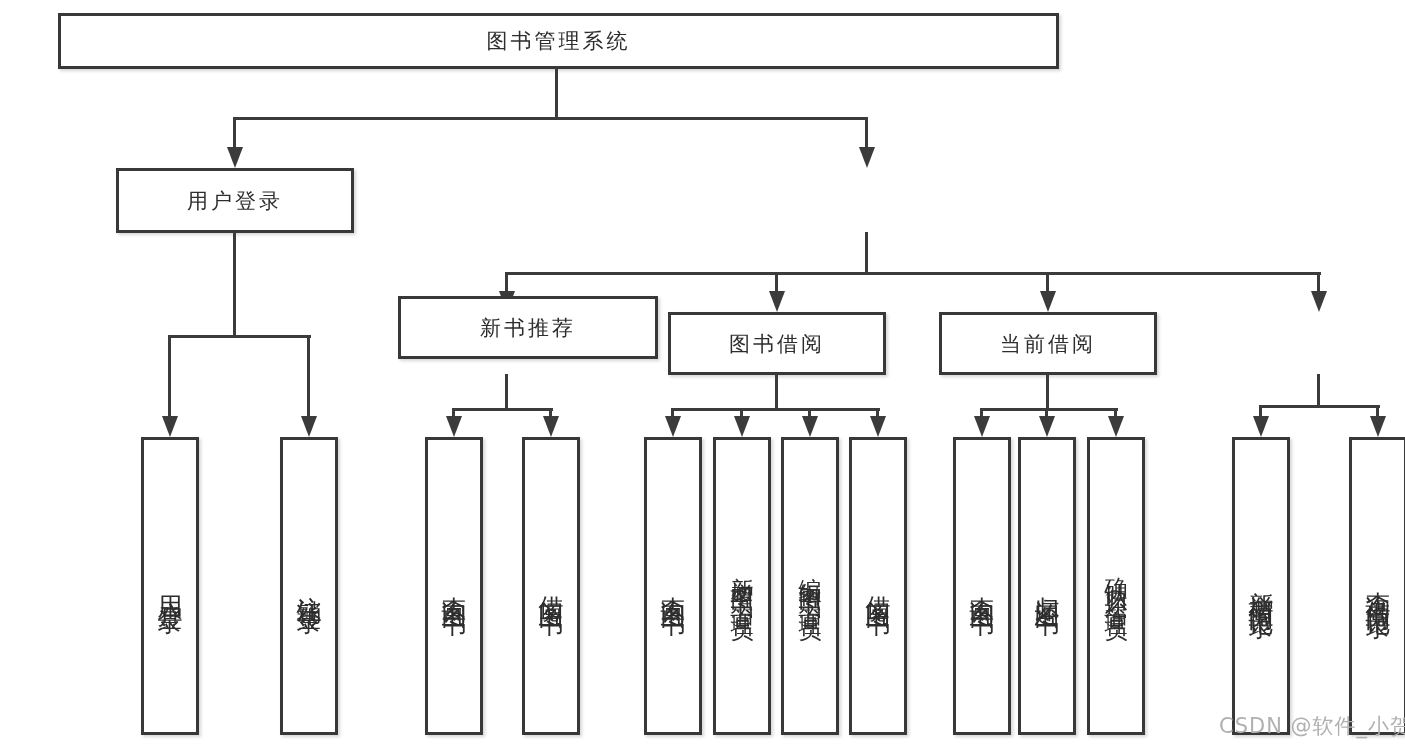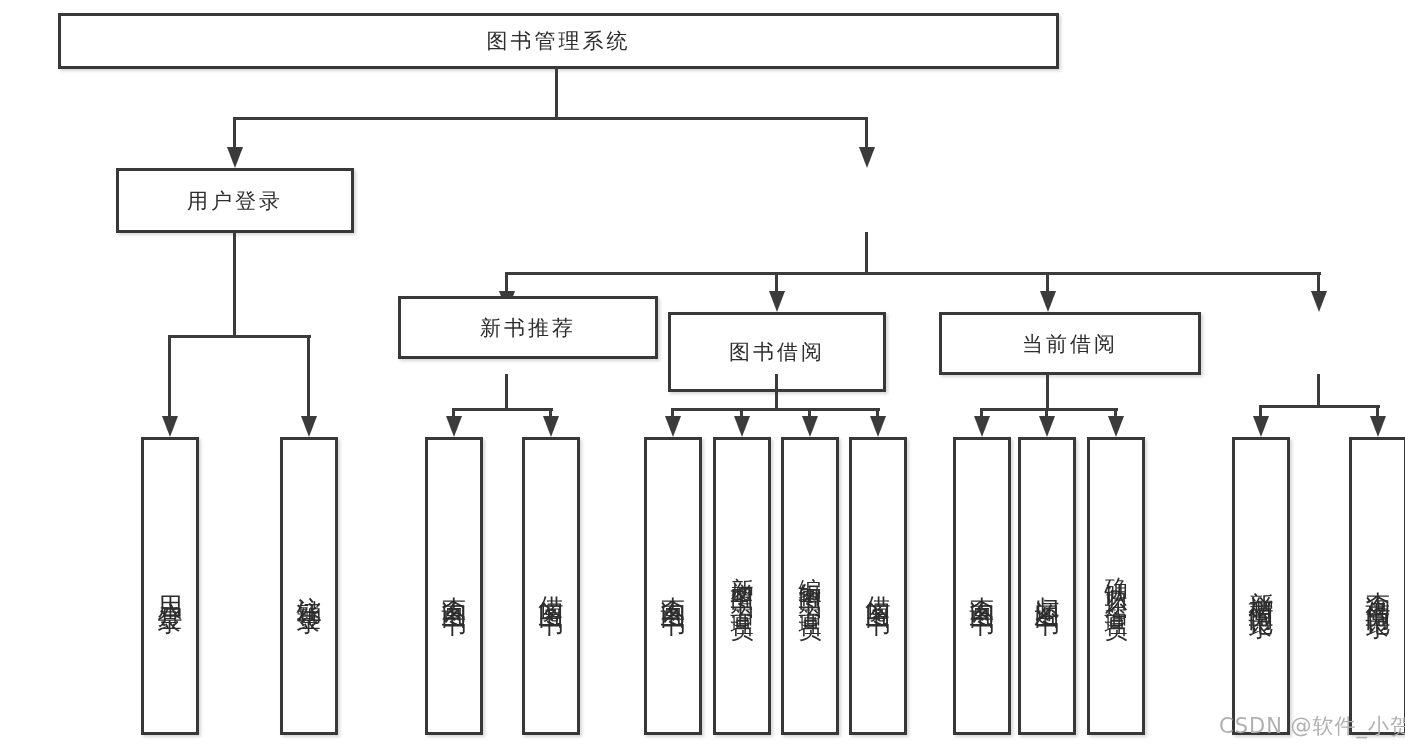--- a/index.html
+++ b/index.html
@@ -73,22 +73,22 @@
   <div class="vline" style="left:469px;top:272px;height:24px"></div>
   <div class="vline" style="left:739px;top:272px;height:24px"></div>
   <div class="vline" style="left:1010px;top:272px;height:24px"></div>
   <div class="vline" style="left:1281px;top:272px;height:24px"></div>
   <div class="arrow" style="left:463px;top:291px"></div>
   <div class="arrow" style="left:733px;top:291px"></div>
   <div class="arrow" style="left:1004px;top:291px"></div>
   <div class="arrow" style="left:1275px;top:291px"></div>
 
   <div class="box" style="left:362px;top:296px;width:260px;height:63px">新书推荐</div>
-  <div class="box" style="left:632px;top:312px;width:218px;height:80px">图书借阅</div>
-  <div class="box" style="left:903px;top:312px;width:262px;height:63px">当前借阅</div>
+  <div class="box" style="left:632px;top:312px;width:218px;height:63px">图书借阅</div>
+  <div class="box" style="left:903px;top:312px;width:218px;height:63px">当前借阅</div>
 
   <div class="vline" style="left:469px;top:374px;height:37px"></div>
   <div class="hline" style="left:416px;top:408px;width:101px"></div>
   <div class="vline" style="left:416px;top:408px;height:15px"></div>
   <div class="vline" style="left:513px;top:408px;height:15px"></div>
   <div class="arrow" style="left:410px;top:416px"></div>
   <div class="arrow" style="left:507px;top:416px"></div>
 
   <div class="vline" style="left:739px;top:374px;height:37px"></div>
   <div class="hline" style="left:635px;top:408px;width:209px"></div>

